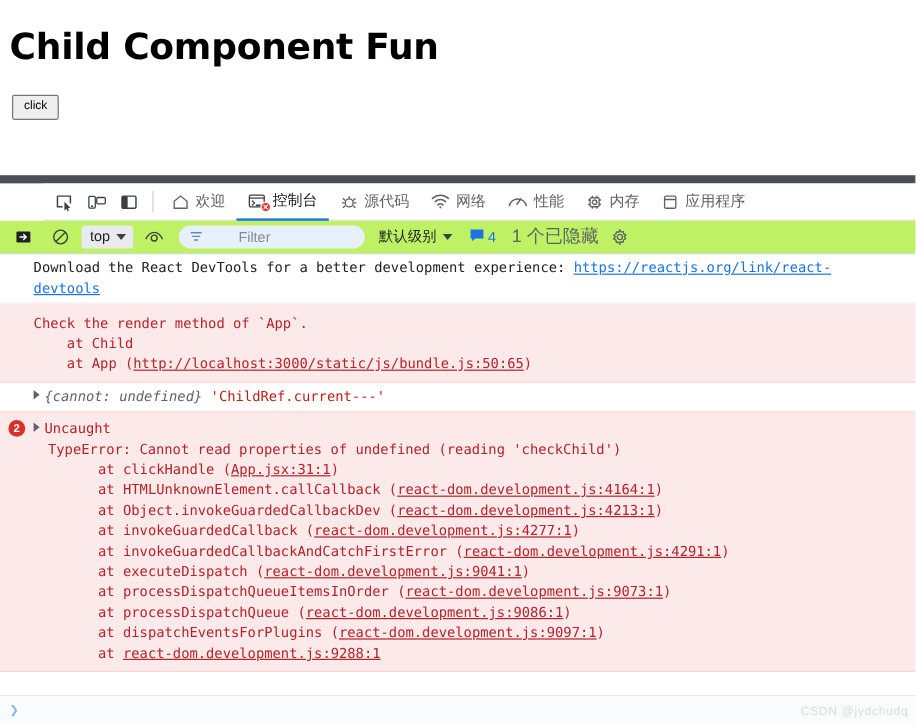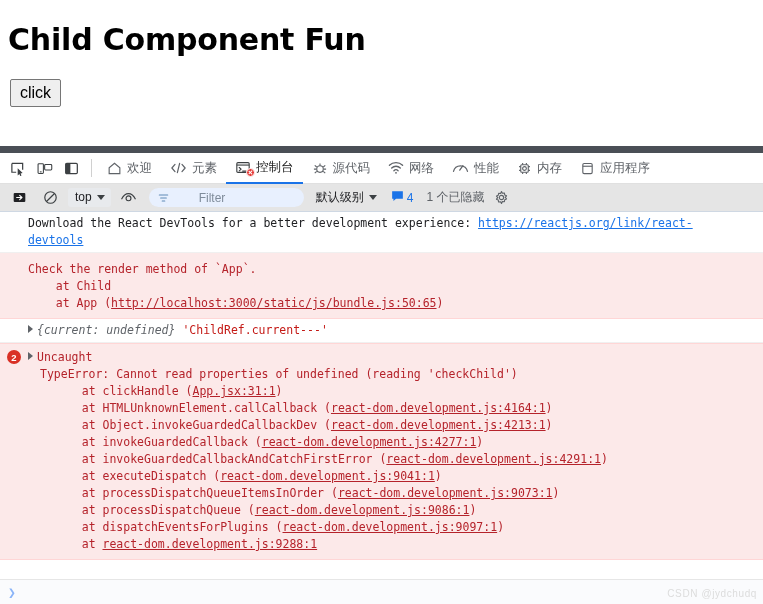--- a/index.html
+++ b/index.html
@@ -29,21 +29,21 @@
     padding: 22px 0 0 8px;
     font-size: 30px;
     font-weight: bold;
     color: #000000;
     letter-spacing: -0.2px;
     font-family: "DejaVu Sans", sans-serif;
   }
   #click-button {
     margin: 22px 0 0 10px;
     padding: 3px 9px 4px 9px;
-    font-size: 16px;
+    font-size: 10px;
     font-family: "Liberation Sans", sans-serif;
     color: #000000;
     background: #efefef;
     border: 1px solid #767676;
     border-radius: 2px;
     line-height: 1.2;
     cursor: default;
   }
 
   
@@ -70,20 +70,21 @@
   
   #devtools-tabstrip {
     height: 31px;
     min-height: 31px;
     display: flex;
     align-items: center;
     border-bottom: 1px solid #e0e0e0;
     background: #ffffff;
     padding-left: 4px;
     box-sizing: border-box;
+    margin-left: 36px;
   }
   .tool-icon-btn {
     width: 27px;
     height: 27px;
     display: flex;
     align-items: center;
     justify-content: center;
     cursor: default;
     flex-shrink: 0;
   }
@@ -137,21 +138,21 @@
   .err-dot::after  { transform: rotate(-45deg); }
 
   
   #devtools-filterbar {
     height: 28px;
     min-height: 28px;
     display: flex;
     align-items: center;
     gap: 4px;
     padding: 0 6px;
-    background: #e5e5e5;
+    background: #bef264;
     border-bottom: 1px solid #cfd8e3;
     box-sizing: border-box;
   }
   #context-select {
     display: flex;
     align-items: center;
     gap: 5px;
     background: #e8eaed;
     border-radius: 3px;
     padding: 2px 6px 3px 7px;
@@ -195,21 +196,21 @@
   #info-count {
     display: flex;
     align-items: center;
     gap: 3px;
     margin-left: 10px;
     font-size: 12px;
     color: #1a73e8;
     cursor: default;
   }
   #hidden-count {
-    font-size: 12px;
+    font-size: 15px;
     color: #5f6368;
     margin-left: 9px;
     white-space: nowrap;
     cursor: default;
   }
   #settings-gear {
     margin-left: 6px;
     display: flex;
     align-items: center;
     cursor: default;
@@ -379,30 +380,20 @@
 
     <div class="dt-tab">
       <span class="tab-icon">
         <svg width="15" height="15" viewBox="0 0 16 16" fill="none" stroke="#5f6368" stroke-width="1.2">
           <path d="M2.3 7.2L8 2.5l5.7 4.7v6.2H2.3z"></path>
         </svg>
       </span>
       <span class="tab-label">欢迎</span>
     </div>
 
-    <div class="dt-tab">
-      <span class="tab-icon">
-        <svg width="17" height="14" viewBox="0 0 18 14" fill="none" stroke="#5f6368" stroke-width="1.3" stroke-linecap="round" stroke-linejoin="round">
-          <path d="M5.3 3.2L2 7l3.3 3.8"></path>
-          <path d="M12.7 3.2L16 7l-3.3 3.8"></path>
-          <path d="M10.2 2.2L7.8 11.8"></path>
-        </svg>
-      </span>
-      <span class="tab-label">元素</span>
-    </div>
 
     <div class="dt-tab selected">
       <span class="tab-icon">
         <svg width="16" height="15" viewBox="0 0 16 16" fill="none" stroke="#3c4043" stroke-width="1.2">
           <rect x="1.4" y="2.8" width="13.2" height="10.4" rx="1.2"></rect>
           <path d="M1.4 5.4h13.2"></path>
           <path d="M4 8l2 1.8-2 1.8" stroke-linecap="round" stroke-linejoin="round"></path>
           <path d="M7.6 11.8h3.6" stroke-linecap="round"></path>
         </svg>
         <span class="err-dot"></span>
@@ -531,21 +522,21 @@
       <div class="msg-body"><span>Download the React DevTools for a better development experience: </span><a class="src-link">https://reactjs.org/link/react-devtools</a></div>
     </div>
 
 
     <div class="msg error-msg" style="border-top:none;padding-top:8px;padding-bottom:6px;">
       <div class="badge-col"></div>
       <div class="msg-body"><span>Check the render method of `App`.</span><br><span>    at Child</span><br><span>    at App (</span><a class="src-link">http://localhost:3000/static/js/bundle.js:50:65</a><span>)</span></div>
     </div>
 
     <div class="msg log-msg">
-      <div class="msg-body"><span class="disclosure"></span><span class="obj-preview">{current: undefined}</span> <span class="str-val">'ChildRef.current---'</span></div>
+      <div class="msg-body"><span class="disclosure"></span><span class="obj-preview">{cannot: undefined}</span> <span class="str-val">'ChildRef.current---'</span></div>
     </div>
 
     <div class="msg error-msg" style="padding-top:5px;padding-bottom:6px;">
       <div class="badge-col">
         <span class="count-badge">2</span>
       </div>
       <div class="msg-body"><span class="disclosure"></span><span>Uncaught</span><br><span class="stack-line2">TypeError: Cannot read properties of undefined (reading 'checkChild')</span><br><span class="stack-line">    at clickHandle (</span><a class="src-link">App.jsx:31:1</a><span>)</span><br><span class="stack-line">    at HTMLUnknownElement.callCallback (</span><a class="src-link">react-dom.development.js:4164:1</a><span>)</span><br><span class="stack-line">    at Object.invokeGuardedCallbackDev (</span><a class="src-link">react-dom.development.js:4213:1</a><span>)</span><br><span class="stack-line">    at invokeGuardedCallback (</span><a class="src-link">react-dom.development.js:4277:1</a><span>)</span><br><span class="stack-line">    at invokeGuardedCallbackAndCatchFirstError (</span><a class="src-link">react-dom.development.js:4291:1</a><span>)</span><br><span class="stack-line">    at executeDispatch (</span><a class="src-link">react-dom.development.js:9041:1</a><span>)</span><br><span class="stack-line">    at processDispatchQueueItemsInOrder (</span><a class="src-link">react-dom.development.js:9073:1</a><span>)</span><br><span class="stack-line">    at processDispatchQueue (</span><a class="src-link">react-dom.development.js:9086:1</a><span>)</span><br><span class="stack-line">    at dispatchEventsForPlugins (</span><a class="src-link">react-dom.development.js:9097:1</a><span>)</span><br><span class="stack-line">    at </span><a class="src-link">react-dom.development.js:9288:1</a></div>
     </div>
   </div>
 

